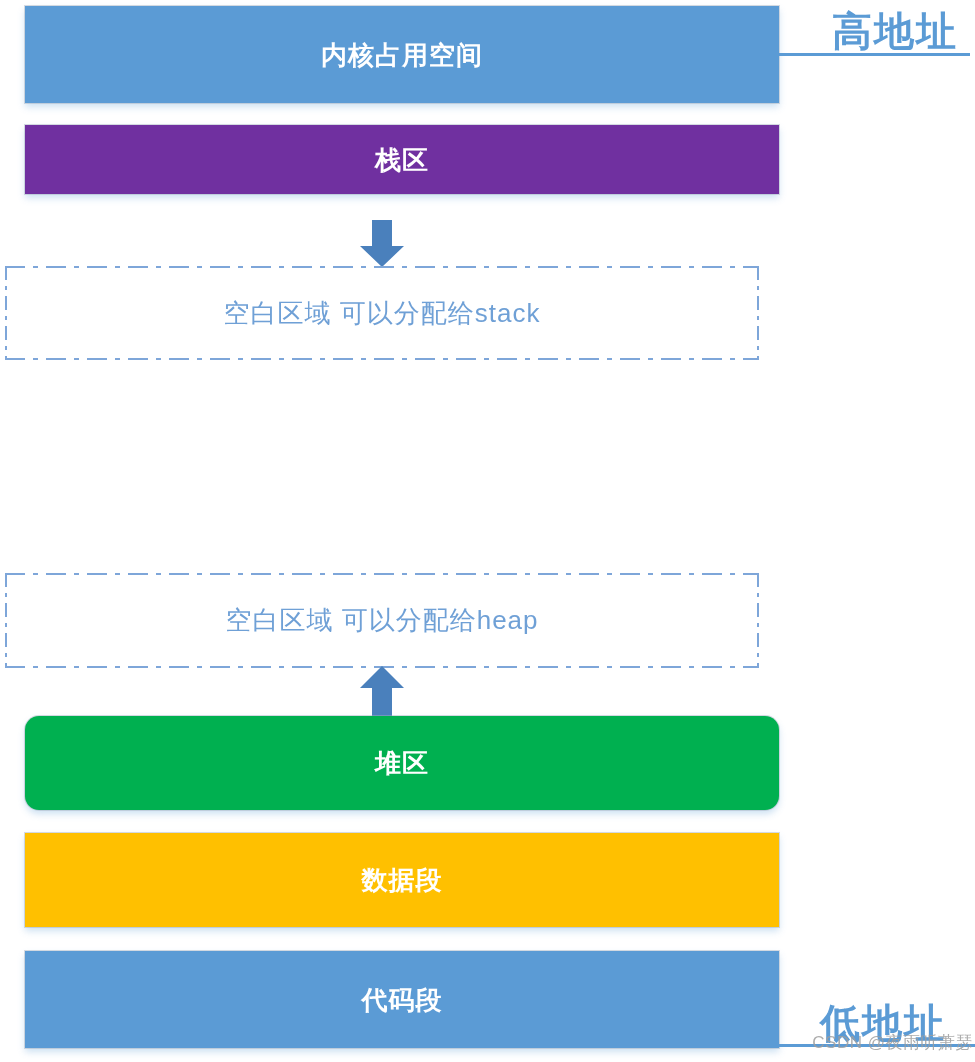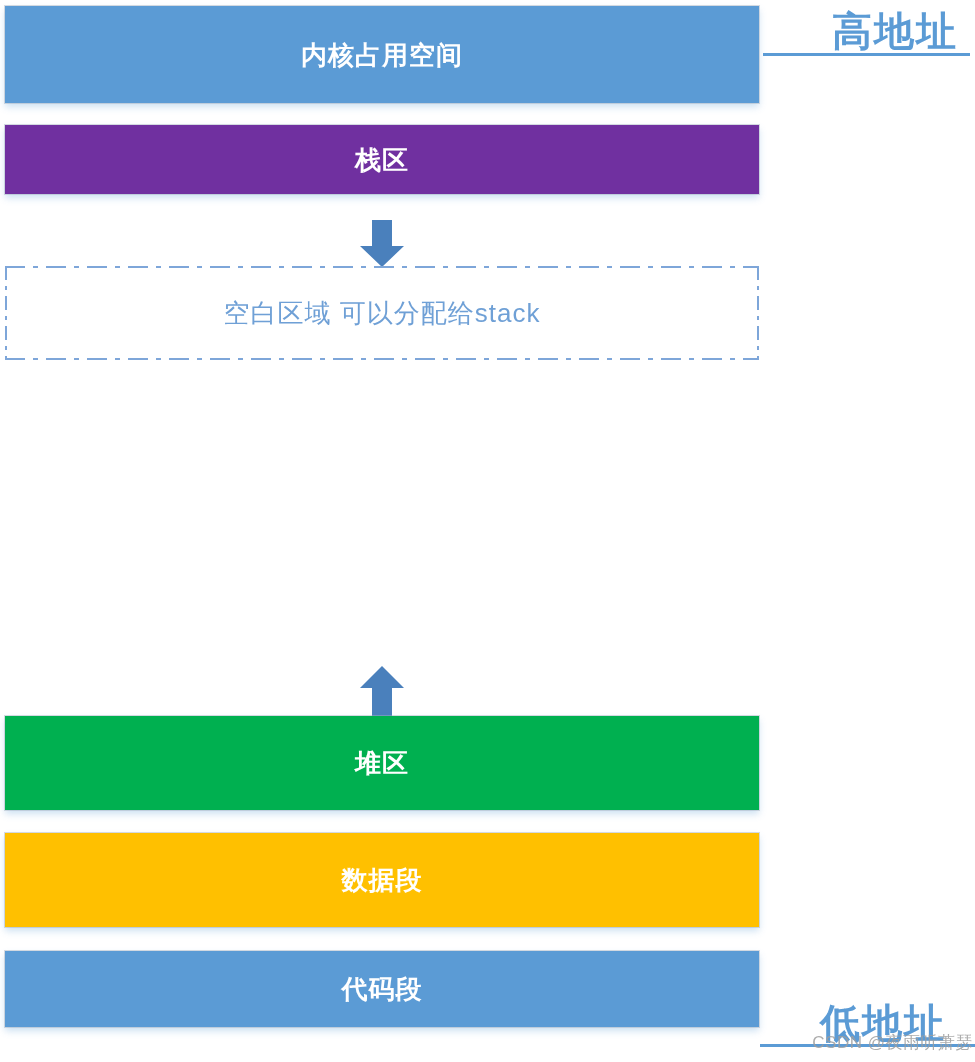--- a/index.html
+++ b/index.html
@@ -21,34 +21,35 @@
     left: 5px;
     width: 754px;
     display: flex;
     flex-direction: column;
     align-items: center;
     justify-content: center;
     box-sizing: border-box;
   }
   .block.solid {
     box-shadow: 0 0 0 1px rgba(165,175,190,0.45), 0 4px 7px rgba(91,155,213,0.30);
+    margin-left: 20px;
   }
   .block-label {
     color: #ffffff;
     font-size: 26px;
     font-weight: 700;
     letter-spacing: 1px;
     line-height: 44px;
     text-align: center;
     white-space: nowrap;
   }
   .bg-blue   { background: var(--segment-blue); }
   .bg-purple { background: var(--segment-purple); }
   .bg-orange { background: var(--segment-orange); }
-  .bg-green  { background: var(--segment-green); }
+  .bg-green  { background: var(--segment-green); border-radius: 14px; }
   .bg-yellow { background: var(--segment-yellow); }
 
   
   .block.dashed {
     background-image:
       repeating-linear-gradient(90deg,  var(--dashed-border-blue) 0 20px, transparent 20px 28px, var(--dashed-border-blue) 28px 33px, transparent 33px 41px),
       repeating-linear-gradient(90deg,  var(--dashed-border-blue) 0 20px, transparent 20px 28px, var(--dashed-border-blue) 28px 33px, transparent 33px 41px),
       repeating-linear-gradient(180deg, var(--dashed-border-blue) 0 14px, transparent 14px 20px, var(--dashed-border-blue) 20px 24px, transparent 24px 30px),
       repeating-linear-gradient(180deg, var(--dashed-border-blue) 0 14px, transparent 14px 20px, var(--dashed-border-blue) 20px 24px, transparent 24px 30px);
     background-size: 100% 2px, 100% 2px, 2px 100%, 2px 100%;
@@ -114,34 +115,37 @@
 
   <svg class="arrow" style="top:220px;" width="44" height="47" viewBox="0 0 44 47" aria-hidden="true">
     <polygon points="12,0 32,0 32,26 44,26 22,47 0,26 12,26"></polygon>
   </svg>
 
   <div class="block dashed" style="top:266px;height:94px;">
     <div class="dashed-label">空白区域 可以分配给stack</div>
   </div>
 
 
+  <div class="block dashed" style="top:573px;height:95px;">
+    <div class="dashed-label">空白区域 可以分配给heap</div>
+  </div>
 
   <svg class="arrow" style="top:666px;" width="44" height="52" viewBox="0 0 44 52" aria-hidden="true">
     <polygon points="22,0 44,22 32,22 32,52 12,52 12,22 0,22"></polygon>
   </svg>
 
   <div class="block solid bg-green" style="top:716px;height:94px;">
     <div class="block-label">堆区</div>
   </div>
 
   <div class="block solid bg-yellow" style="top:833px;height:94px;">
     <div class="block-label">数据段</div>
   </div>
 
-  <div class="block solid bg-blue" style="top:951px;height:76px;">
+  <div class="block solid bg-blue" style="top:951px;height:97px;">
     <div class="block-label">代码段</div>
   </div>
 
   <div class="addr-label" style="top:4px;right:17px;">高地址</div>
   <div class="addr-line" style="top:53px;left:763px;width:207px;"></div>
 
   <div class="addr-label" style="top:996px;left:820px;">低地址</div>
   <div class="addr-line" style="top:1044px;left:760px;width:215px;"></div>
 
   <div class="watermark">CSDN @夜雨听萧瑟</div>

